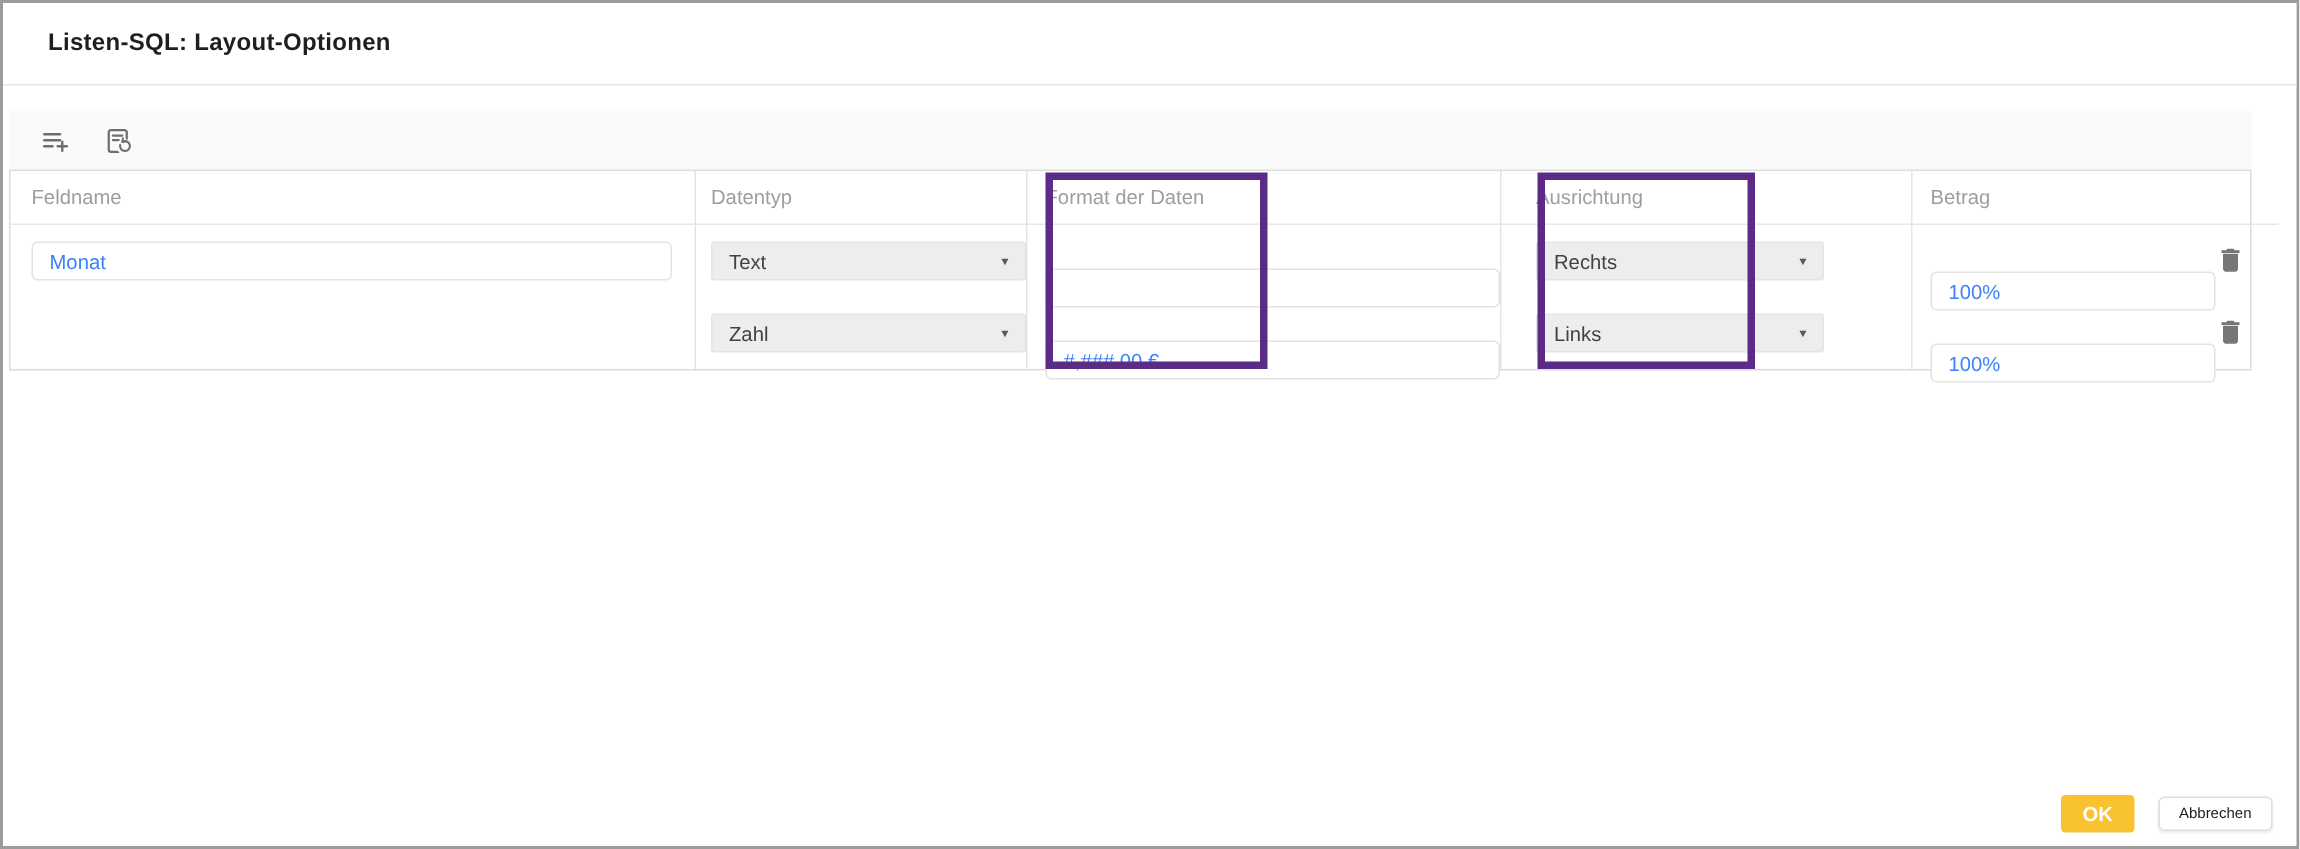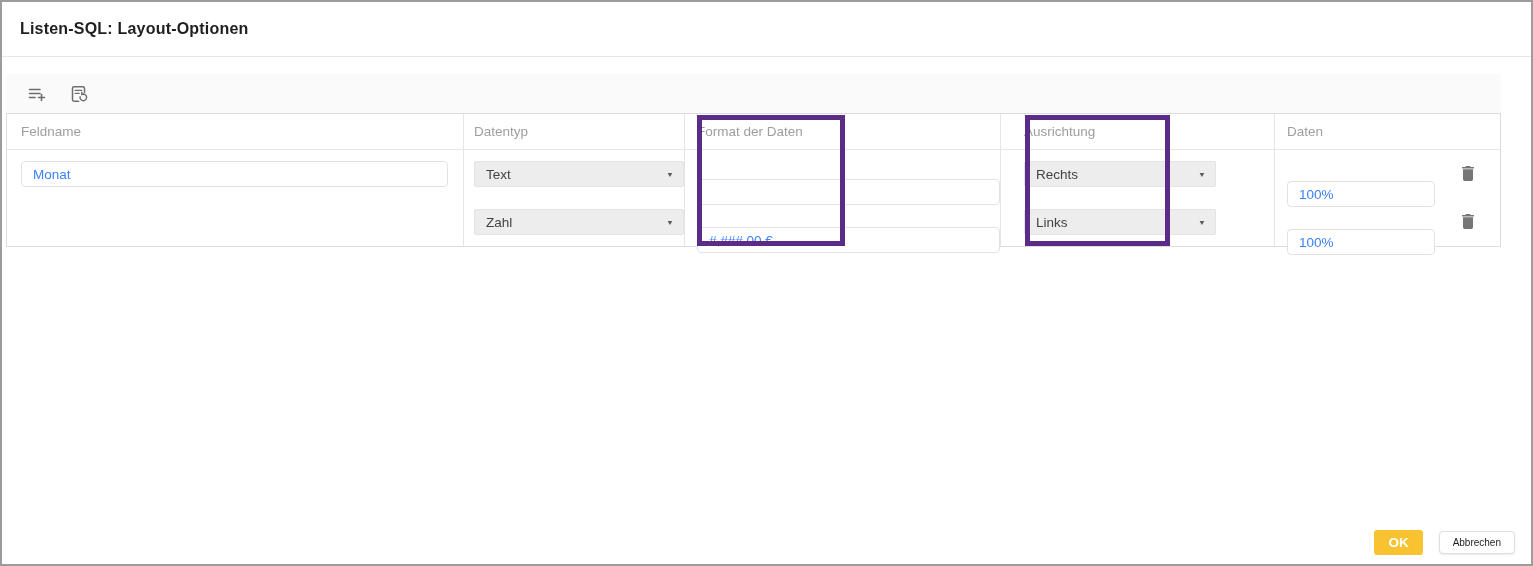--- a/index.html
+++ b/index.html
@@ -6,21 +6,21 @@
   html,body { background:#ffffff; }
   body { font-family:"Liberation Sans", sans-serif; }
 
   .frame {
     position:relative; width:1533px; height:566px;
     border:2px solid #9c9c9c; background:#ffffff; overflow:hidden;
   }
 
   .titlebar {
     height:55px; border-bottom:1px solid #e7e7e7;
-    display:flex; align-items:center; padding-left:18px; background:#fff;
+    display:flex; align-items:center; padding-left:30px; background:#fff;
   }
   .title { font-size:16px; font-weight:700; color:#1f1f1f; letter-spacing:.2px; }
 
   .card { position:absolute; left:4px; top:72px; width:1495px; }
 
   .toolbar {
     height:39px; background:#fafafa; display:flex; align-items:center;
     padding-left:20px; gap:20px;
   }
   .icon-btn {
@@ -46,21 +46,21 @@
   .c5 .col-header, .c5 .field-row { padding-left:12px; }
   .field-row { height:48px; display:flex; align-items:center; }
 
   input.tb {
     height:26px; border:1px solid #e2e2e2; border-radius:4px; background:#fff;
     font-size:13.5px; color:#3b82f6; padding:0 11px; outline:none;
     font-family:"Liberation Sans", sans-serif;
   }
   .w-feldname { width:427px; }
   .w-format   { width:304px;margin-top:36px; }
-  .w-breite   { width:148px;margin-top:40px; }
+  .w-breite   { width:190px;margin-top:40px; }
 
   .select {
     height:26px; background:#ededed; border:1px solid #e4e4e4; border-radius:2px;
     display:flex; align-items:center; justify-content:space-between;
     padding:0 9px 0 11px; font-size:13.5px; color:#424242; cursor:pointer;
   }
   .w-datentyp   { width:224px;gap:12px; }
   .w-ausricht   { width:192px; }
   .select .arrow { font-size:8px; color:#595959; transform:scaleY(.9); }
 
@@ -175,21 +175,21 @@
         </div>
         <div class="field-row">
           <div class="select w-ausricht">
             <span>Links</span>
             <span class="arrow">▼</span>
           </div>
         </div>
       </div>
 
       <div class="col c5">
-        <div class="col-header">Daten</div>
+        <div class="col-header">Betrag</div>
         <div class="field-row">
           <input class="tb w-breite" type="text" value="100%" style="">
           <button class="trash-btn">
             <span>
               <svg width="18" height="20" viewBox="0 0 18 20">
                 <path d="M4 6.2h10v10c0 1.05-.85 1.9-1.9 1.9H5.9c-1.05 0-1.9-.85-1.9-1.9v-10z" fill="#767676"></path>
                 <path d="M7 2.9h4l.9 1H15v1.7H3V3.9h3.1l.9-1z" fill="#767676"></path>
               </svg>
             </span>
           </button>

